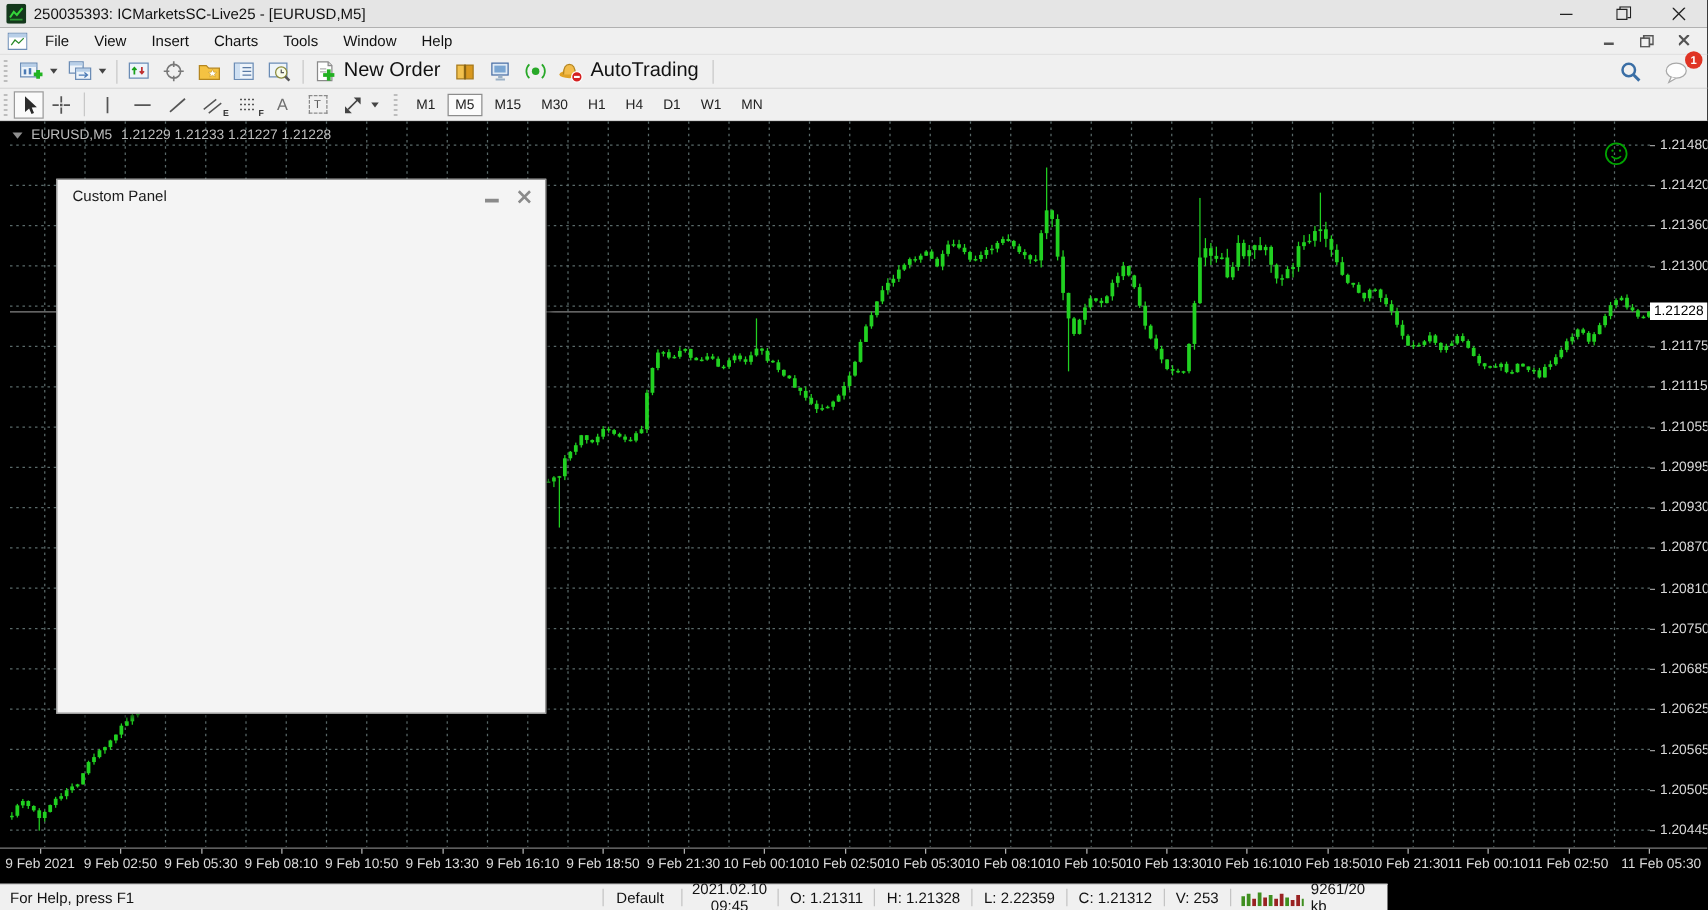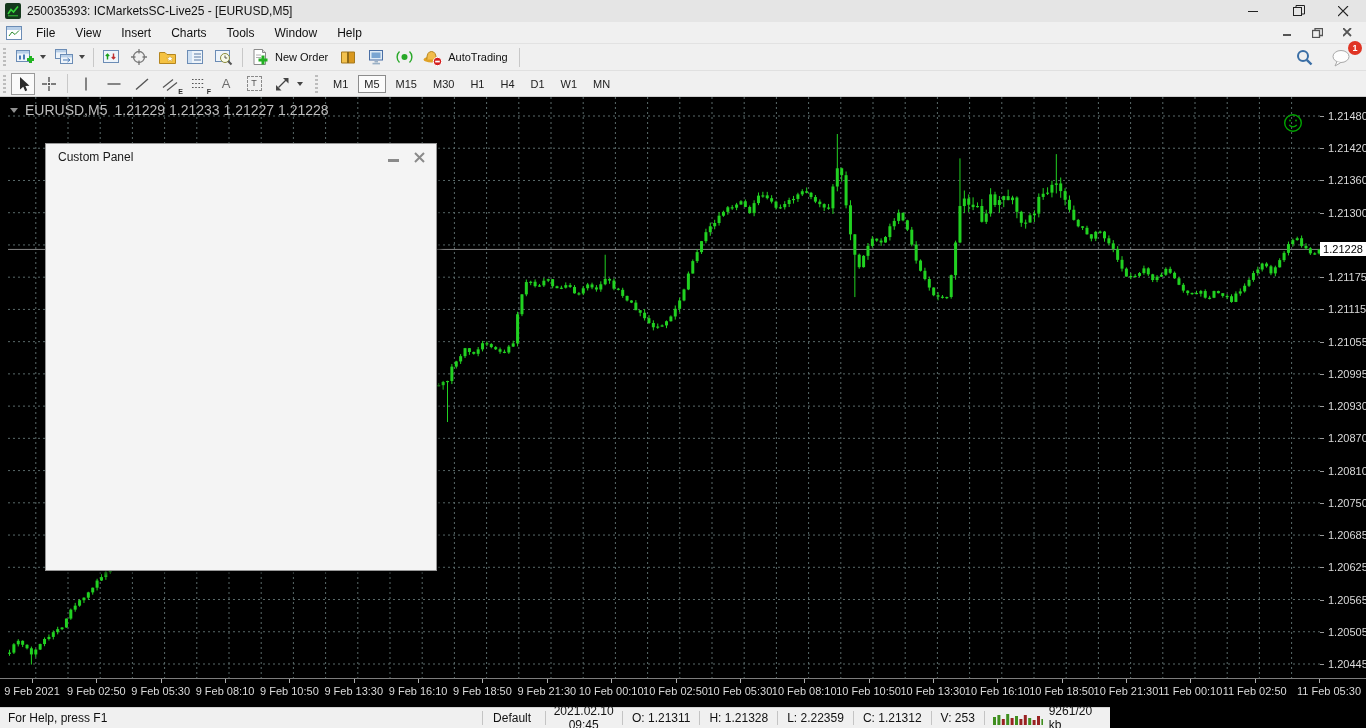--- a/index.html
+++ b/index.html
@@ -24,39 +24,39 @@
   .child-btn{width:22px;height:15px;display:flex;align-items:center;justify-content:center}
 
   
   .toolbar{left:0;width:1366px;background:#f0f0f0;display:flex;align-items:center;box-sizing:border-box}
   #tb1{top:44px;height:27px;border-bottom:1px solid #e0e0e0}
   #tb2{top:71px;height:26px;border-bottom:1px solid #cfcfcf}
   .grip{width:3px;height:18px;margin:0 5px 0 3px;
         background:repeating-linear-gradient(180deg,#bdbdbd 0 2px,#f0f0f0 2px 4px)}
   .tbtn{height:22px;min-width:24px;display:flex;align-items:center;justify-content:center;padding:0 2px;
         position:relative;cursor:default}
-  .tbtn.labeled{padding:0 7px 0 4px;gap:5px;font-size:11px;color:#111}
+  .tbtn.labeled{padding:0 7px 0 4px;gap:5px;font-size:16px;color:#111}
   .tsep{width:1px;height:19px;background:#c8c8c8;margin:0 4px}
   .caret{width:0;height:0;border-left:3.5px solid transparent;border-right:3.5px solid transparent;
          border-top:4px solid #444;margin:0 4px 0 1px}
   .tool-btn.active{background:#fafafa;border:1px solid #9a9a9a;box-sizing:border-box}
   .subglyph{position:absolute;right:1px;bottom:0;font-size:7px;color:#333;font-weight:bold}
   .glyph-A{font-size:13px;color:#6e6e6e}
   .glyph-T{border:1px dashed #8a8a8a;font-size:9px;width:13px;height:13px;line-height:13px;
            text-align:center;color:#555}
   #tf-box{display:flex;align-items:center;margin-left:2px}
   .tf-btn{font-size:11px;padding:3px 6px;margin:0 2px;color:#222;cursor:default}
   .tf-btn.active{background:#fbfbfb;border:1px solid #8c8c8c;padding:2px 5px}
   .tb-right{margin-left:auto;display:flex;align-items:center;gap:10px;margin-right:10px}
   .badge{position:absolute;right:-6px;top:-5px;width:14px;height:14px;border-radius:50%;
          background:#e03424;color:#fff;font-size:9px;font-weight:bold;text-align:center;line-height:14px}
 
   
   .chart-region{left:0;top:97px;width:1366px;height:610px;background:#000}
-  .chart-header{left:10px;top:5px;font-size:14px;color:#bdbdbd;display:flex;gap:7px;align-items:center;z-index:3}
+  .chart-header{left:10px;top:5px;font-size:11px;color:#bdbdbd;display:flex;gap:7px;align-items:center;z-index:3}
   .sym-caret{width:0;height:0;border-left:4px solid transparent;border-right:4px solid transparent;
              border-top:5px solid #8f8f8f}
   #plot{left:0;top:0;position:absolute}
   .price-axis{left:1320px;top:0;width:46px;height:581px;background:#000;z-index:2}
   .pa-tick{position:absolute;left:0;width:4px;height:1px;background:#9a9a9a}
   .pa-label{position:absolute;left:8px;font-size:11px;color:#dadada;transform:translateY(-50%);white-space:nowrap}
   .price-tag{position:absolute;left:0;width:46px;height:14px;background:#fff;color:#000;font-size:11px;
              text-align:center;line-height:14px;z-index:3}
   .time-axis{left:0;top:581px;width:1366px;height:22px;background:#000;border-top:1px solid #7d7d7d;z-index:2}
   .ta-tick{position:absolute;top:0;width:1px;height:4px;background:#b0b0b0}

